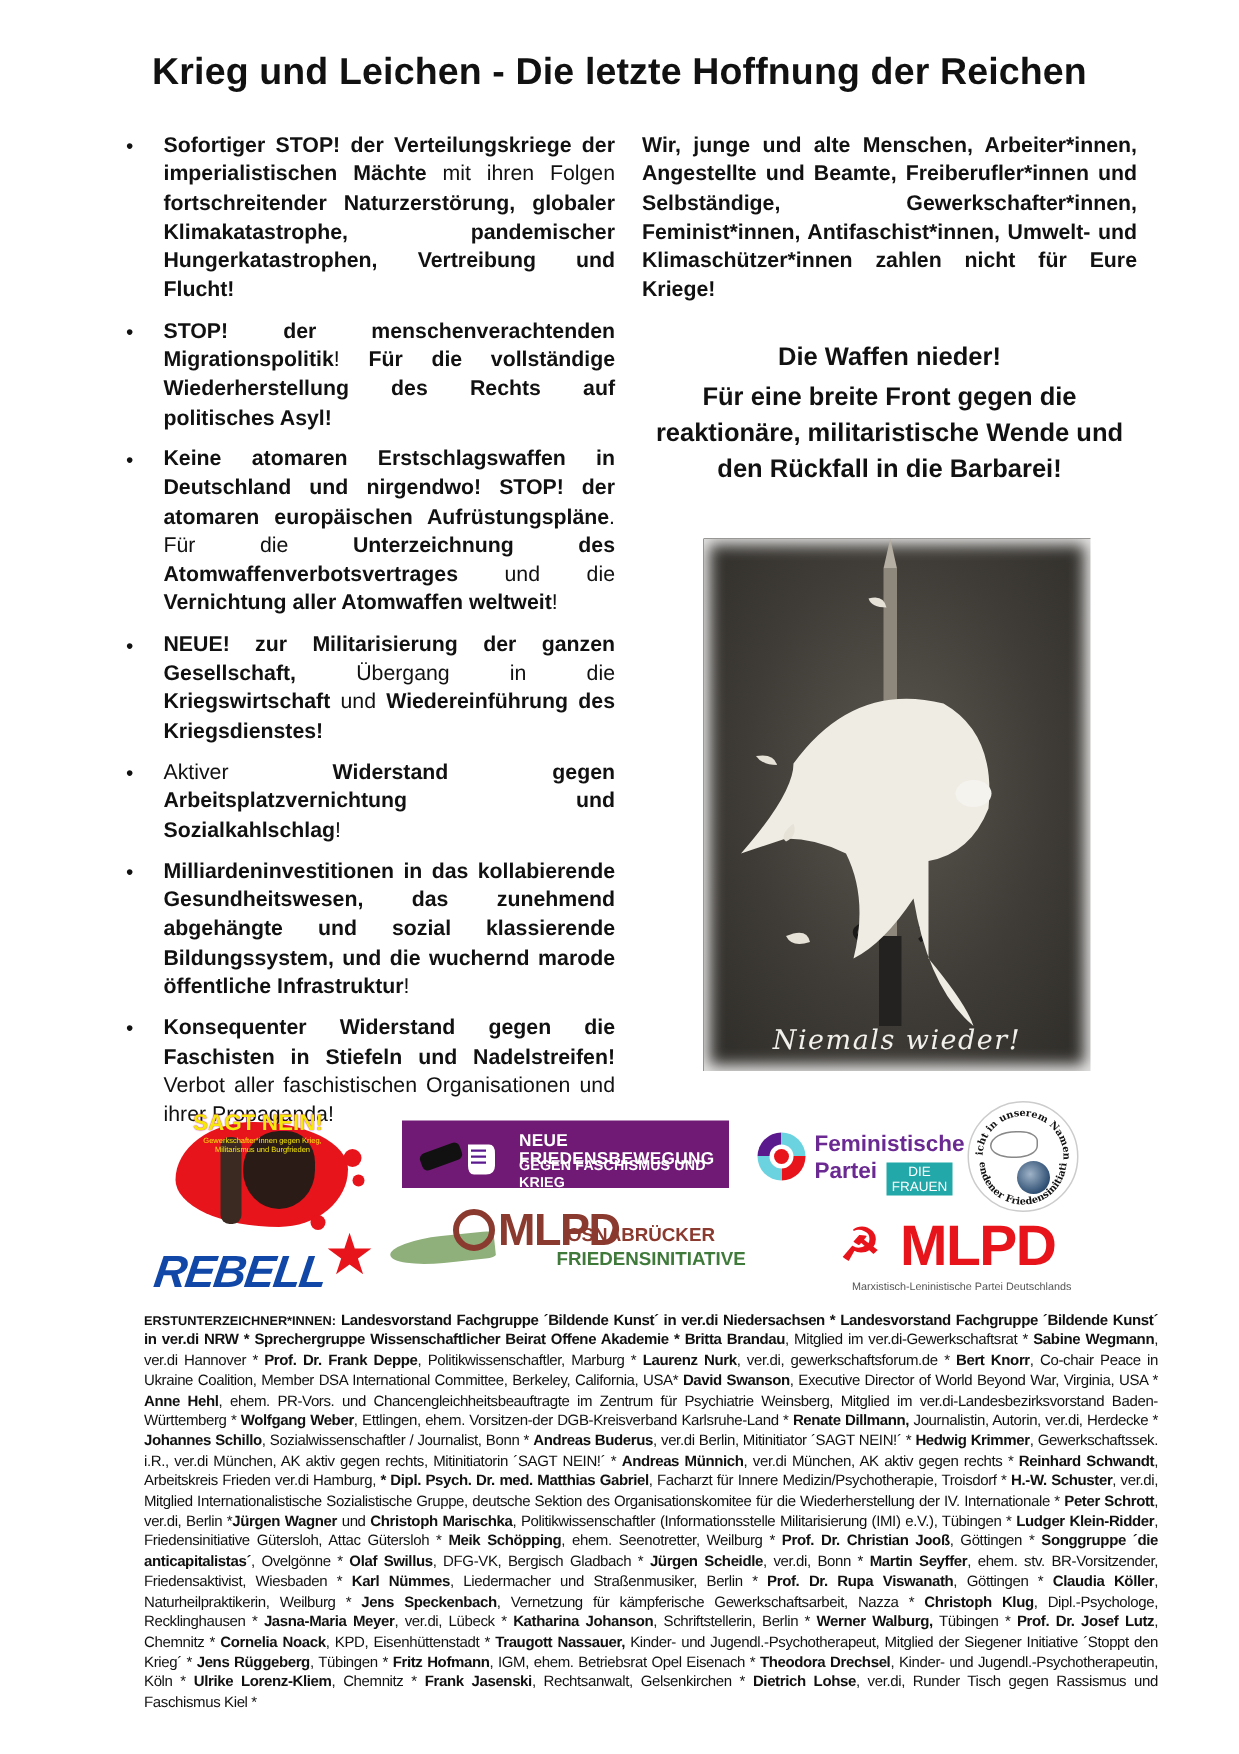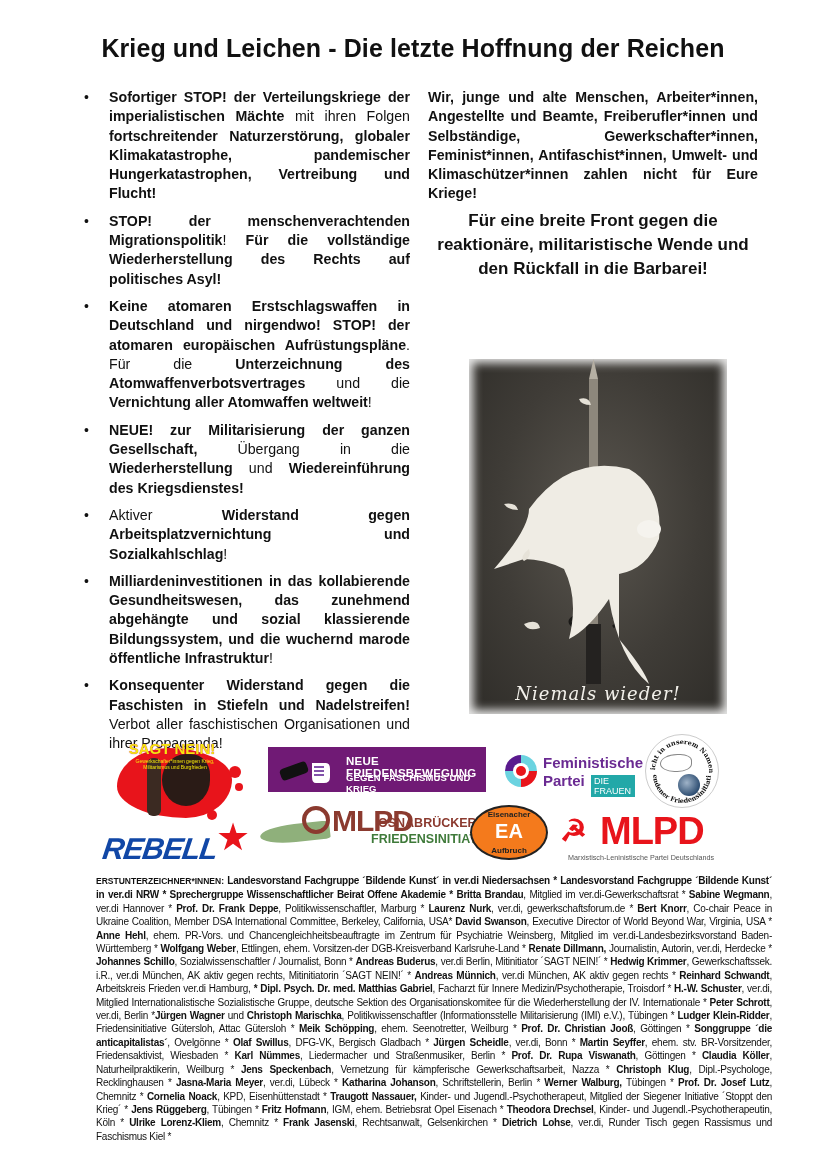--- a/index.html
+++ b/index.html
@@ -32,21 +32,21 @@
   .nfb { left:173px; top:15px; width:218px; height:45px; background:#701a75; color:#fff; }
   .nfb .fist { position:absolute; left:10px; top:6px; width:55px; height:34px; }
   .nfb .l1 { position:absolute; left:78px; top:8px; font-weight:bold; font-size:11.5px; letter-spacing:0.2px; }
   .nfb .l2 { position:absolute; left:78px; top:25px; font-weight:bold; font-size:9.5px; letter-spacing:0.1px; }
   .fri { left:165px; top:70px; width:215px; height:55px; }
   .fri .plane { position:absolute; left:0; top:22px; width:70px; height:18px; background:#8fb07b; border-radius:50% 10% 10% 50%; transform:rotate(-6deg); }
   .fri .wheel { position:absolute; left:42px; top:4px; width:28px; height:28px; border:4px solid #8b3a2f; border-radius:50%; box-sizing:border-box; }
   .fri .fr { position:absolute; left:72px; top:2px; font-weight:bold; font-size:30px; color:#8b3a2f; letter-spacing:-1px; }
   .fri .osn { position:absolute; left:118px; top:14px; font-weight:bold; font-size:12.5px; color:#8b3a2f; }
   .fri .fi { position:absolute; left:111px; top:30px; font-weight:bold; font-size:12.5px; color:#3f7a3a; }
-  .fem { left:410px; top:20px; width:130px; height:40px; }
+  .fem { left:410px; top:20px; width:130px; height:40px;text-align:center; }
   .fem .ring { position:absolute; left:0; top:3px; width:32px; height:32px; border-radius:50%; background:conic-gradient(#6bd3e0 0 25%, #e8141b 25% 50%, #6bd3e0 50% 75%, #5a1a8e 75% 100%); }
   .fem .ring::after { content:""; position:absolute; left:8px; top:8px; width:16px; height:16px; border-radius:50%; background:#fff; }
   .fem .ring .core { position:absolute; left:11px; top:11px; width:10px; height:10px; border-radius:50%; background:#e8141b; z-index:2; }
   .fem .t1 { position:absolute; left:38px; top:2px; font-weight:bold; font-size:15px; color:#6a2a92; }
   .fem .t2 { position:absolute; left:38px; top:20px; font-weight:bold; font-size:15px; color:#6a2a92; }
   .fem .t3 { position:absolute; left:86px; top:23px; font-size:9px; color:#fff; background:#22a8a8; padding:1px 3px; }
   .mend { left:545px; top:2px; width:85px; height:75px; }
   .mend .circle { position:absolute; left:5px; top:0; width:74px; height:74px; border-radius:50%; border:1px solid #ccc; box-sizing:border-box; }
   .mend .globe { position:absolute; left:38px; top:40px; width:22px; height:22px; border-radius:50%; background:radial-gradient(circle at 40% 40%, #9fb3c8, #2f4f73 70%, #1b2a3a); }
   .mend .dove { position:absolute; left:20px; top:20px; width:30px; height:16px; border:1px solid #888; border-radius:60% 40% 50% 50%; }
@@ -67,29 +67,30 @@
 </head>
 <body>
 
 <div class="title">Krieg und Leichen - Die letzte Hoffnung der Reichen</div>
 
 <div class="left-col">
   <ul id="demand-list">
       <li><span class="bullet">•</span><b>Sofortiger STOP! der Verteilungskriege der imperialistischen Mächte</b><span> mit ihren Folgen </span><b>fortschreitender Naturzerstörung, globaler Klimakatastrophe, pandemischer Hungerkatastrophen, Vertreibung und Flucht!</b></li>
       <li><span class="bullet">•</span><b>STOP! der menschenverachtenden Migrationspolitik</b><span>! </span><b>Für die vollständige Wiederherstellung des Rechts auf politisches Asyl!</b></li>
       <li><span class="bullet">•</span><b>Keine atomaren Erstschlagswaffen in Deutschland und nirgendwo! STOP! der atomaren europäischen Aufrüstungspläne</b><span>. Für die </span><b>Unterzeichnung des Atomwaffenverbotsvertrages</b><span> und die </span><b>Vernichtung aller Atomwaffen weltweit</b><span>!</span></li>
-      <li><span class="bullet">•</span><b>NEUE! zur Militarisierung der ganzen Gesellschaft,</b><span> Übergang in die </span><b>Wiederherstellung</b><span> und </span><b>Wiedereinführung des Kriegsdienstes!</b></li>
+      <li><span class="bullet">•</span><b>NEUE! zur Militarisierung der ganzen Gesellschaft,</b><span> Übergang in die </span><b>Kriegswirtschaft</b><span> und </span><b>Wiedereinführung des Kriegsdienstes!</b></li>
       <li><span class="bullet">•</span><span>Aktiver </span><b>Widerstand gegen Arbeitsplatzvernichtung und Sozialkahlschlag</b><span>!</span></li>
       <li><span class="bullet">•</span><b>Milliardeninvestitionen in das kollabierende Gesundheitswesen, das zunehmend abgehängte und sozial klassierende Bildungssystem, und die wuchernd marode öffentliche Infrastruktur</b><span>!</span></li>
       <li><span class="bullet">•</span><b>Konsequenter Widerstand gegen die Faschisten in Stiefeln und Nadelstreifen!</b><span> Verbot aller faschistischen Organisationen und ihrer Propaganda!</span></li>
     </ul>
 </div>
 
 <div class="right-col">
   <p class="intro">Wir, junge und alte Menschen, Arbeiter*innen, Angestellte und Beamte, Freiberufler*innen und Selbständige, Gewerkschafter*innen, Feminist*innen, Antifaschist*innen, Umwelt- und Klimaschützer*innen zahlen nicht für Eure Kriege!</p>
+  <div class="slogan1">Die Waffen nieder!</div>
   <div class="slogan2">Für eine breite Front gegen die reaktionäre, militaristische Wende und den Rückfall in die Barbarei!</div>
 </div>
 
 <div class="poster">
   <svg width="258" height="355" viewBox="0 0 258 355">
     <rect x="120" y="20" width="9" height="300" fill="#8d877c"></rect>
     <polygon points="120,20 124.5,0 129,20" fill="#b5afa3"></polygon>
     <rect x="117" y="265" width="15" height="60" fill="#242220"></rect>
     <path d="M105 268 q-8 -6 0 -10 M144 268 q8 -6 0 -10" stroke="#1a1917" stroke-width="3" fill="none"></path>
     <path d="M60 150 Q100 95 160 110 Q195 130 190 180 Q178 210 150 215 L150 280 Q175 310 180 325 Q150 300 140 240 Q120 270 100 280 Q110 240 95 210 Q75 200 55 200 Q40 205 25 210 Q60 170 60 150 Z" fill="#efece4"></path>
@@ -147,26 +148,20 @@
       <defs>
         <path id="arcTop" d="M10 37 A27 27 0 0 1 64 37"></path>
         <path id="arcBot" d="M8 40 A29 29 0 0 0 66 40"></path>
       </defs>
       <text font-size="6.5" font-weight="bold" font-family="DejaVu Serif, serif" fill="#111"><textPath href="#arcTop" startOffset="50%" text-anchor="middle" id="mend-top">Nicht in unserem Namen!</textPath></text>
       <text font-size="6.5" font-weight="bold" font-family="DejaVu Serif, serif" fill="#111"><textPath href="#arcBot" startOffset="50%" text-anchor="middle" id="mend-bot">Mendener Friedensinitiative</textPath></text>
     </svg>
     <div class="dove"></div>
     <div class="globe"></div>
   </div>
-  <div class="logo ea">
-    <div class="oval"></div>
-    <div class="top">Eisenacher</div>
-    <div class="mid">EA</div>
-    <div class="bot">Aufbruch</div>
-  </div>
   <div class="logo mlpd">
     <div class="sym">☭</div>
     <div class="word">MLPD</div>
     <div class="sub">Marxistisch-Leninistische Partei Deutschlands</div>
   </div>
 </div>
 
 <div class="signers">
   <span class="head">ERSTUNTERZEICHNER*INNEN:</span><span id="signer-body"><b> Landesvorstand Fachgruppe ´Bildende Kunst´ in ver.di Niedersachsen * Landesvorstand Fachgruppe ´Bildende Kunst´ in ver.di NRW * Sprechergruppe Wissenschaftlicher Beirat Offene Akademie * Britta Brandau</b><span>, Mitglied im ver.di-Gewerkschaftsrat * </span><b>Sabine Wegmann</b><span>, ver.di Hannover * </span><b>Prof. Dr. Frank Deppe</b><span>, Politikwissenschaftler, Marburg * </span><b>Laurenz Nurk</b><span>, ver.di, gewerkschaftsforum.de * </span><b>Bert Knorr</b><span>, Co-chair Peace in Ukraine Coalition, Member DSA International Committee, Berkeley, California, USA* </span><b>David Swanson</b><span>, Executive Director of World Beyond War, Virginia, USA * </span><b>Anne Hehl</b><span>, ehem. PR-Vors. und Chancengleichheitsbeauftragte im Zentrum für Psychiatrie Weinsberg, Mitglied im ver.di-Landesbezirksvorstand Baden-Württemberg * </span><b>Wolfgang Weber</b><span>, Ettlingen, ehem. Vorsitzen-der DGB-Kreisverband Karlsruhe-Land * </span><b>Renate Dillmann,</b><span> Journalistin, Autorin, ver.di, Herdecke * </span><b>Johannes Schillo</b><span>, Sozialwissenschaftler / Journalist, Bonn * </span><b>Andreas Buderus</b><span>, ver.di Berlin, Mitinitiator ´SAGT NEIN!´ * </span><b>Hedwig Krimmer</b><span>, Gewerkschaftssek. i.R., ver.di München, AK aktiv gegen rechts, Mitinitiatorin ´SAGT NEIN!´ * </span><b>Andreas Münnich</b><span>, ver.di München, AK aktiv gegen rechts * </span><b>Reinhard Schwandt</b><span>, Arbeitskreis Frieden ver.di Hamburg, </span><b>* Dipl. Psych. Dr. med. Matthias Gabriel</b><span>, Facharzt für Innere Medizin/Psychotherapie, Troisdorf * </span><b>H.-W. Schuster</b><span>, ver.di, Mitglied Internationalistische Sozialistische Gruppe, deutsche Sektion des Organisationskomitee für die Wiederherstellung der IV. Internationale * </span><b>Peter Schrott</b><span>, ver.di, Berlin *</span><b>Jürgen Wagner</b><span> und </span><b>Christoph Marischka</b><span>, Politikwissenschaftler (Informationsstelle Militarisierung (IMI) e.V.), Tübingen * </span><b>Ludger Klein-Ridder</b><span>, Friedensinitiative Gütersloh, Attac Gütersloh * </span><b>Meik Schöpping</b><span>, ehem. Seenotretter, Weilburg * </span><b>Prof. Dr. Christian Jooß</b><span>, Göttingen * </span><b>Songgruppe ´die anticapitalistas´</b><span>, Ovelgönne * </span><b>Olaf Swillus</b><span>, DFG-VK, Bergisch Gladbach * </span><b>Jürgen Scheidle</b><span>, ver.di, Bonn * </span><b>Martin Seyffer</b><span>, ehem. stv. BR-Vorsitzender, Friedensaktivist, Wiesbaden * </span><b>Karl Nümmes</b><span>, Liedermacher und Straßenmusiker, Berlin * </span><b>Prof. Dr. Rupa Viswanath</b><span>, Göttingen * </span><b>Claudia Köller</b><span>, Naturheilpraktikerin, Weilburg * </span><b>Jens Speckenbach</b><span>, Vernetzung für kämpferische Gewerkschaftsarbeit, Nazza * </span><b>Christoph Klug</b><span>, Dipl.-Psychologe, Recklinghausen * </span><b>Jasna-Maria Meyer</b><span>, ver.di, Lübeck * </span><b>Katharina Johanson</b><span>, Schriftstellerin, Berlin * </span><b>Werner Walburg,</b><span> Tübingen * </span><b>Prof. Dr. Josef Lutz</b><span>, Chemnitz * </span><b>Cornelia Noack</b><span>, KPD, Eisenhüttenstadt * </span><b>Traugott Nassauer,</b><span> Kinder- und Jugendl.-Psychotherapeut, Mitglied der Siegener Initiative ´Stoppt den Krieg´ * </span><b>Jens Rüggeberg</b><span>, Tübingen * </span><b>Fritz Hofmann</b><span>, IGM, ehem. Betriebsrat Opel Eisenach * </span><b>Theodora Drechsel</b><span>, Kinder- und Jugendl.-Psychotherapeutin, Köln * </span><b>Ulrike Lorenz-Kliem</b><span>, Chemnitz * </span><b>Frank Jasenski</b><span>, Rechtsanwalt, Gelsenkirchen * </span><b>Dietrich Lohse</b><span>, ver.di, Runder Tisch gegen Rassismus und Faschismus Kiel *</span></span>
 </div>

